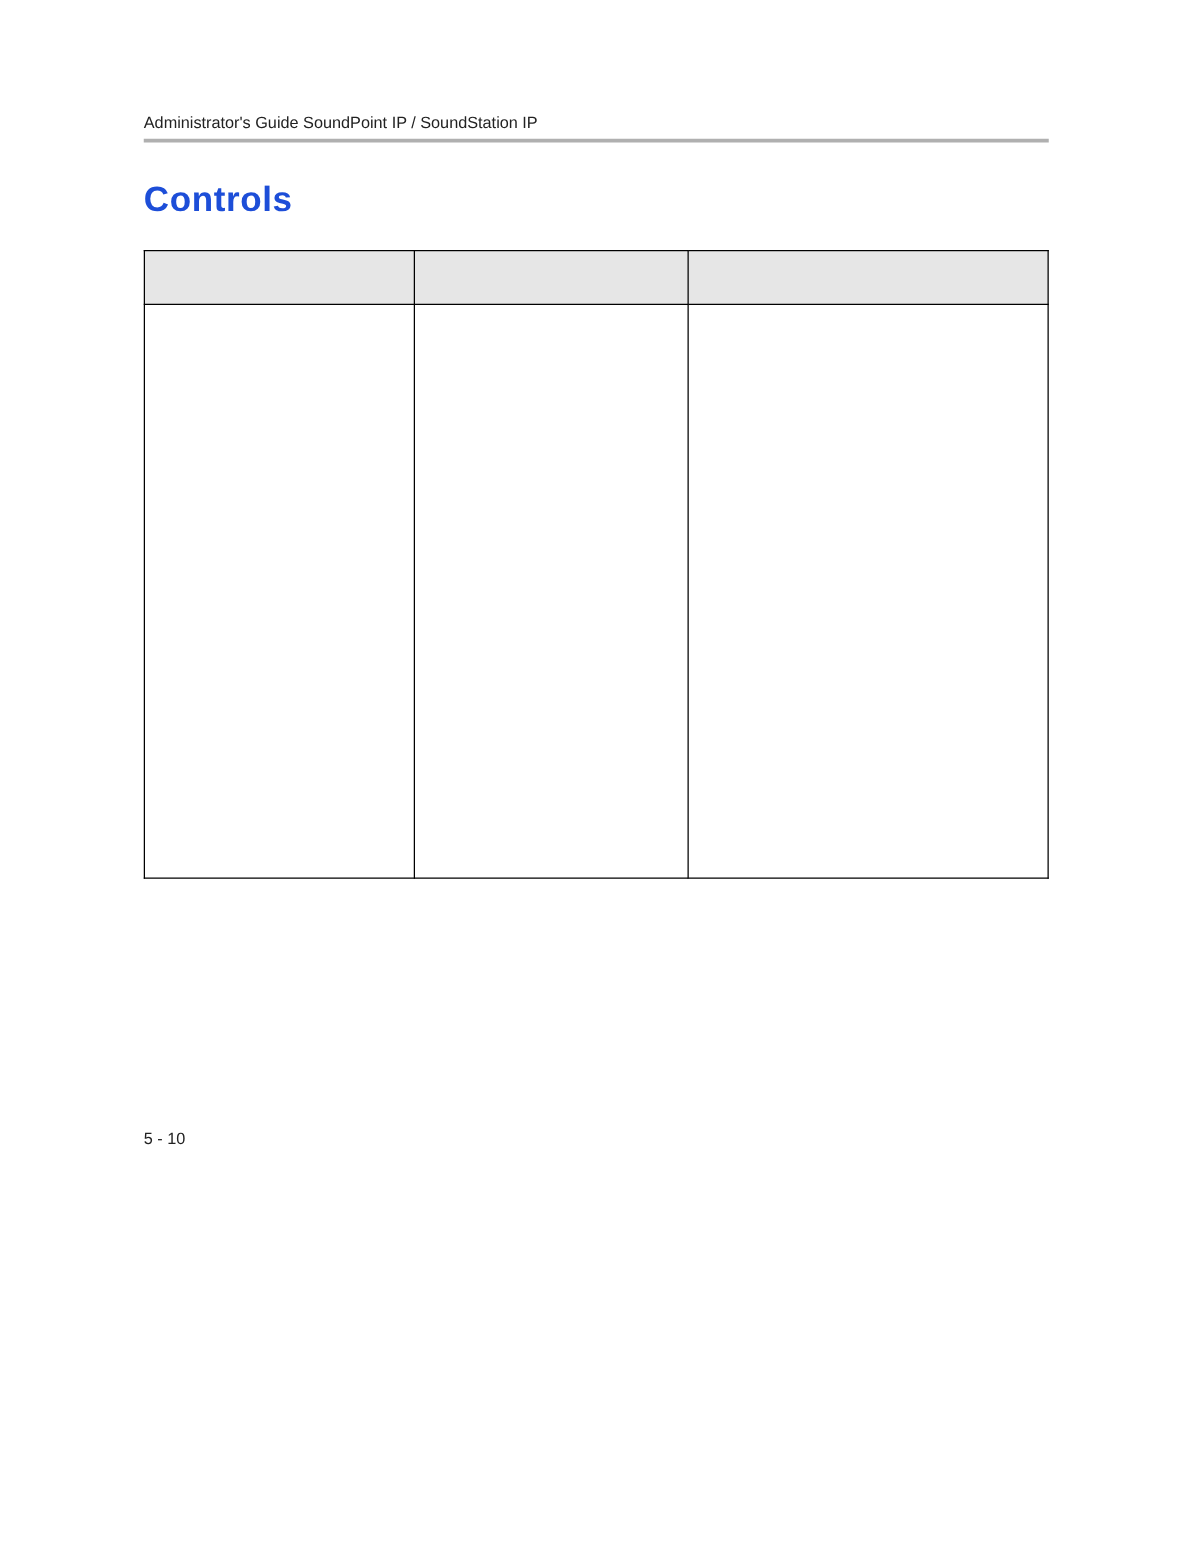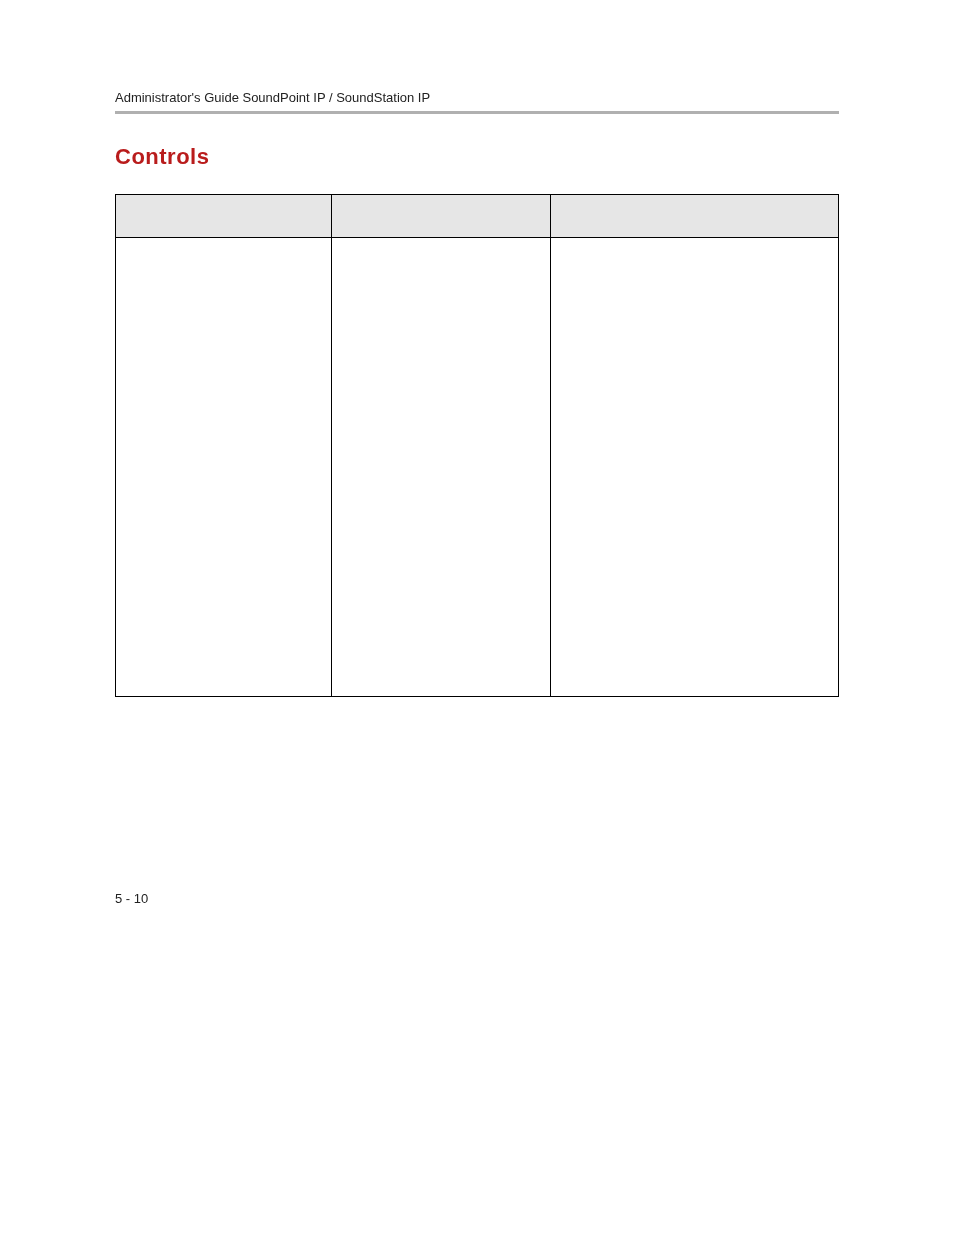--- a/index.html
+++ b/index.html
@@ -26,22 +26,22 @@
   }
   .head-rule {
     height: 3px;
     background: #b0b0b0;
     margin-bottom: 30px;
   }
   .section-title {
     font-family: Arial, Helvetica, sans-serif;
     font-weight: 700;
     letter-spacing: 0.5px;
-    font-size: 22px;
-    color: #b91c1c;
+    font-size: 28px;
+    color: #1d4ed8;
     margin: 0 0 24px 0;
   }
   table.main-table {
     border-collapse: collapse;
     width: 100%;
     table-layout: fixed;
   }
   table.main-table th, table.main-table td {
     border: 1px solid #000;
   }
@@ -52,21 +52,21 @@
   table.main-table td {
     height: 456px;
     vertical-align: top;
   }
   .col-a { width: 216px; }
   .col-b { width: 219px; }
   .col-c { width: auto; }
   .page-number {
     position: absolute;
     left: 115px;
-    bottom: 114px;
+    bottom: 102px;
     font-size: 13px;
     color: #222;
   }
 </style>
 </head>
 <body>
 
 <div class="page">
 
   <div class="running-head">Administrator's Guide SoundPoint IP / SoundStation IP</div>

